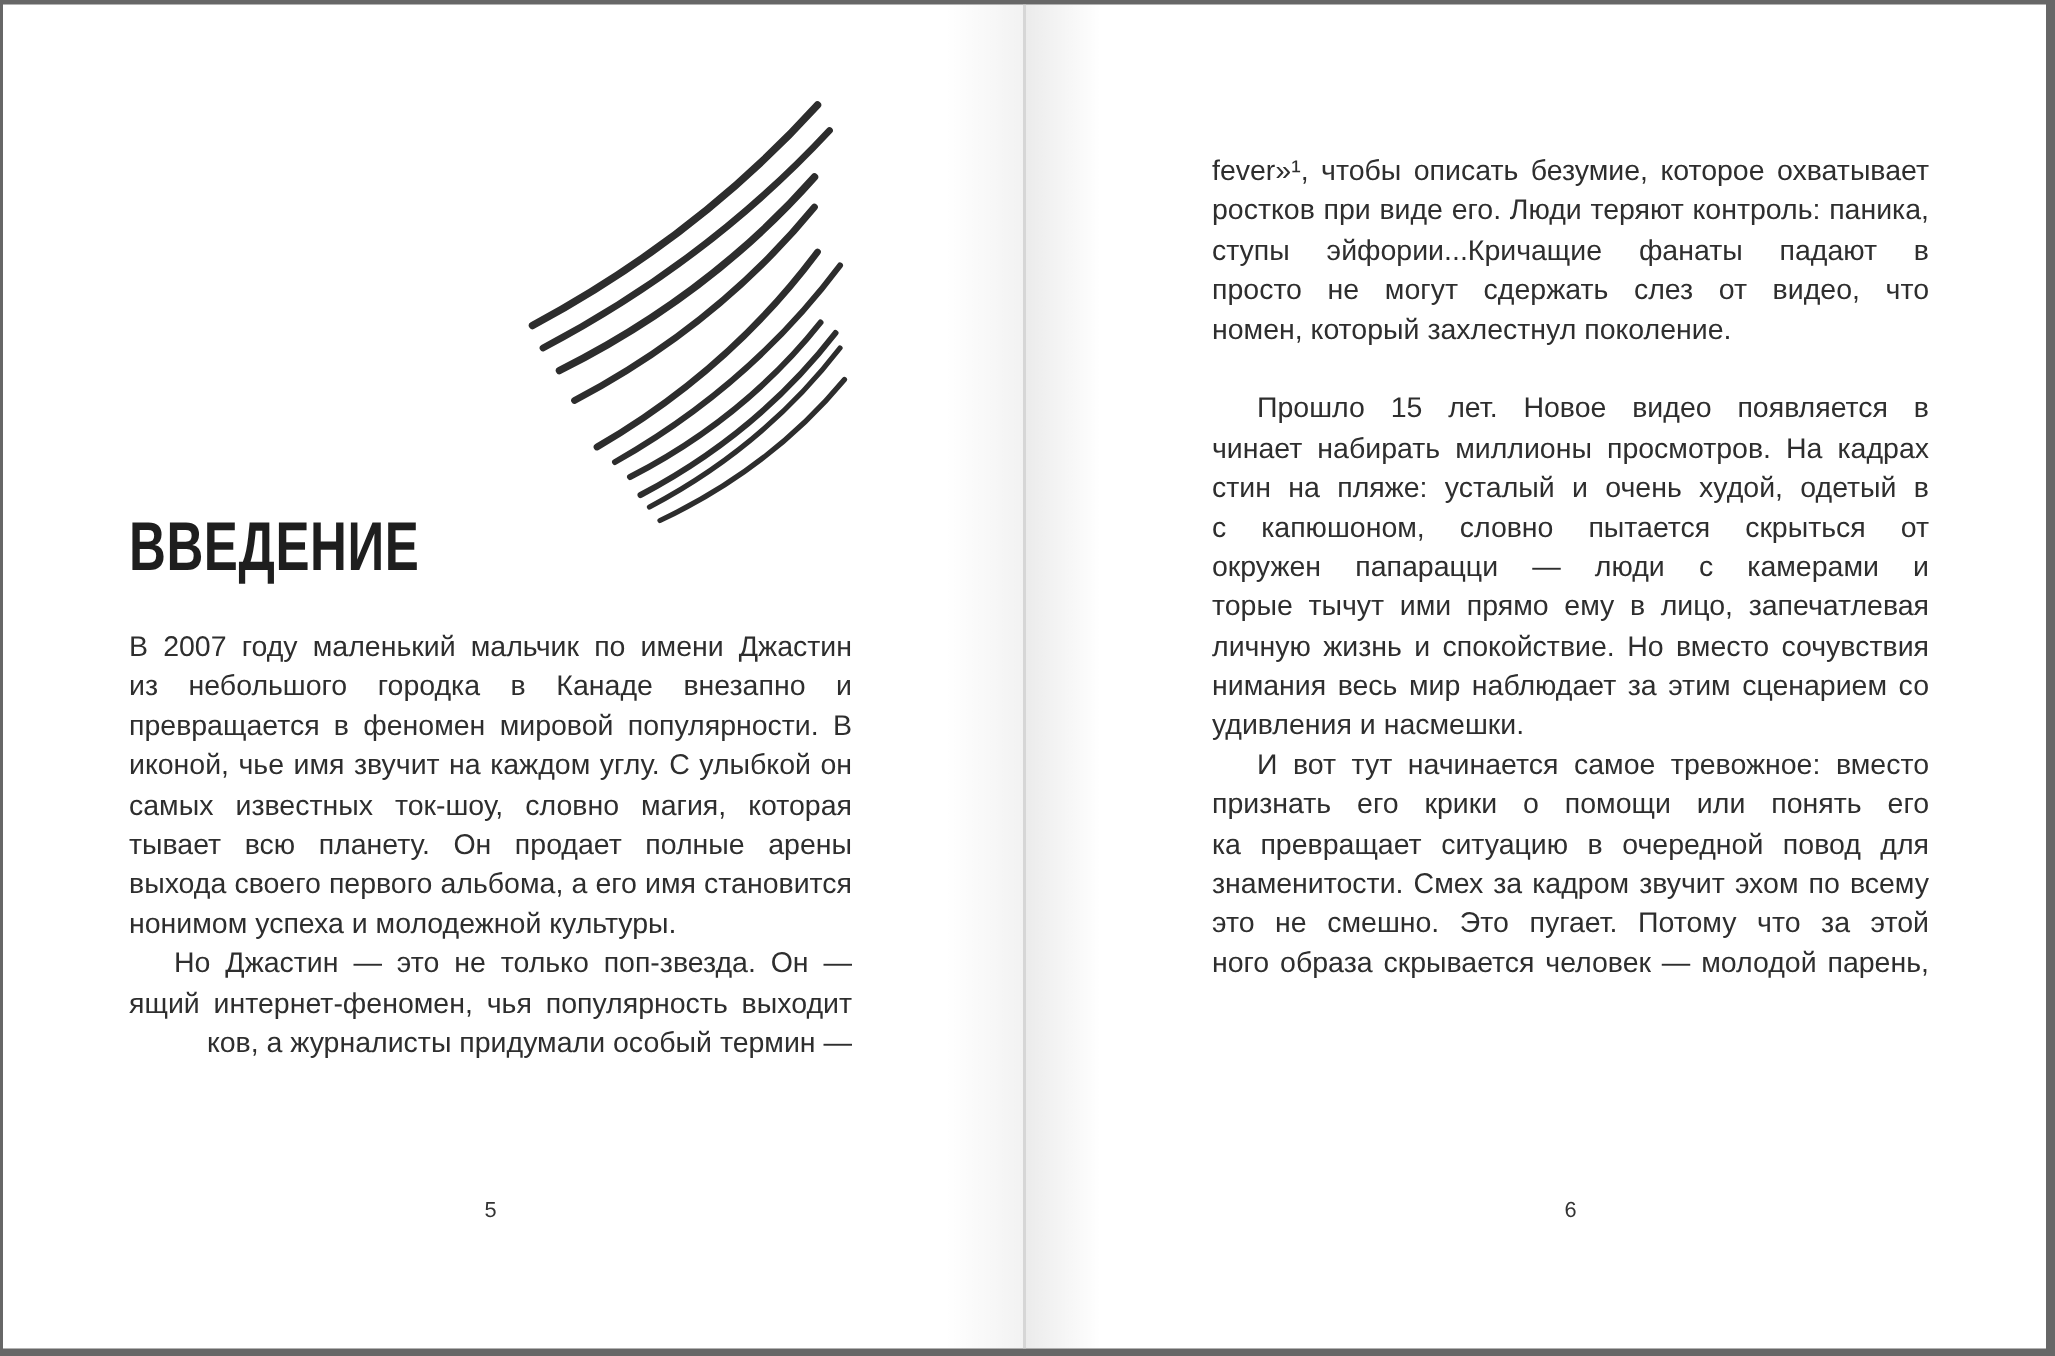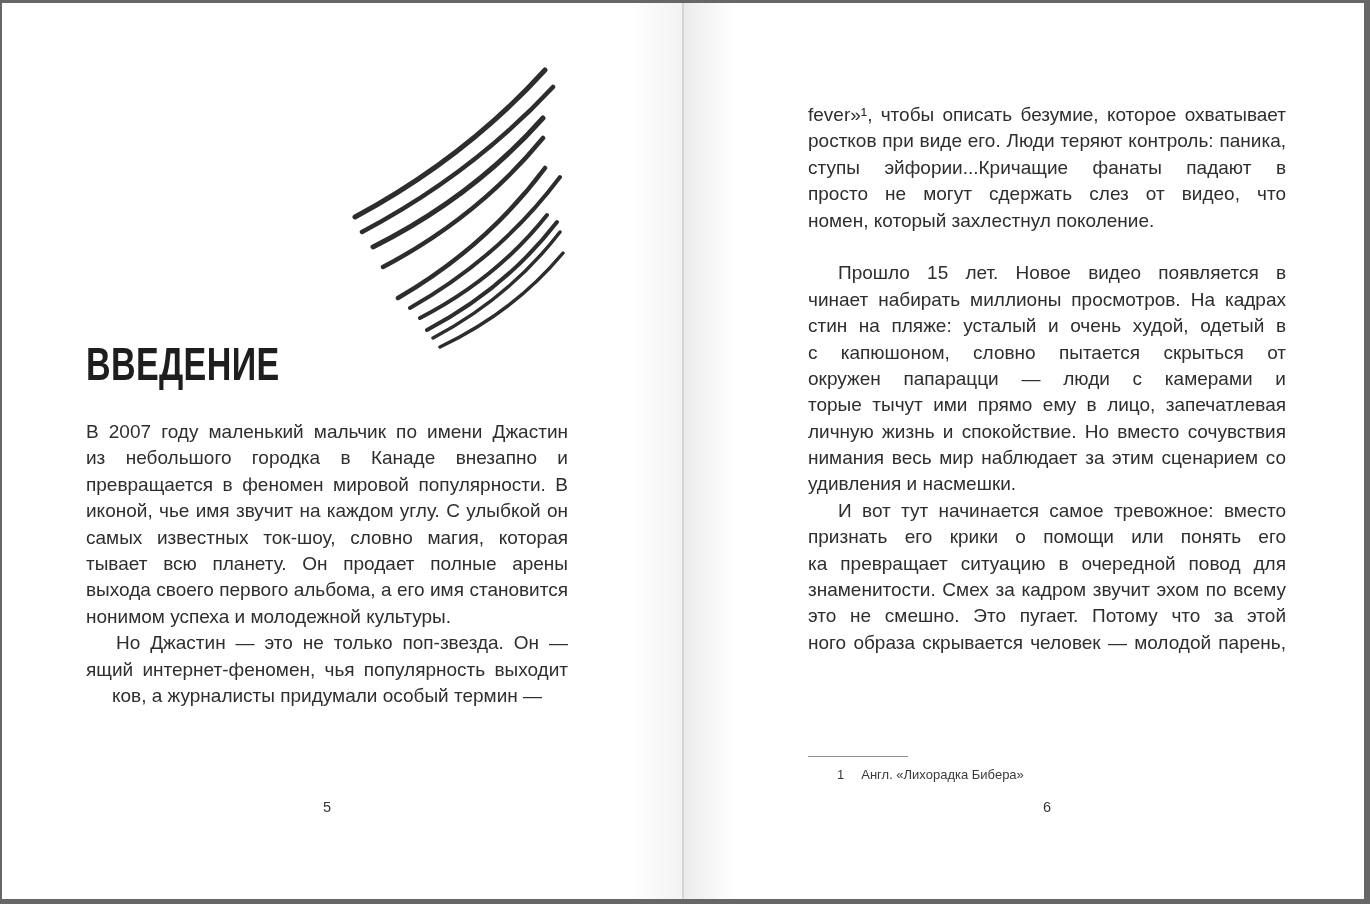--- a/index.html
+++ b/index.html
@@ -25,21 +25,21 @@
   }
 
   .body-block{position:absolute;}
   .body-left{left:84px;top:416px;width:482px;}
   .body-right{left:806px;top:99px;width:478px;}
 
   .line{
     height:26.4px;line-height:26.4px;font-size:19px;color:#2e2e2e;
     text-align:justify;text-align-last:justify;overflow:hidden;
   }
-  .line.last{text-align:center;text-align-last:left;}
+  .line.last{text-align:right;text-align-last:left;}
   .line.indent{text-indent:30px;}
   .line.blank{height:26.4px;}
 
   .footnote{position:absolute;left:806px;top:753px;width:478px;}
   .footnote-rule{width:100px;height:1px;background:#8f8f8f;margin:0 0 9px 0;}
   .footnote-text{font-size:13px;color:#3a3a3a;padding-left:29px;line-height:18px;}
   .footnote-marker{display:inline-block;margin-right:17px;}
 
   .pagenum{position:absolute;text-align:center;font-size:14.5px;color:#333;top:796px;}
   .pagenum-left{left:84px;width:482px;}
@@ -104,22 +104,16 @@
       <div class="line">нимания весь мир наблюдает за этим сценарием со смесью</div>
       <div class="line last">удивления и насмешки.</div>
       <div class="line indent">И вот тут начинается самое тревожное: вместо того чтобы</div>
       <div class="line">признать его крики о помощи или понять его усталость, публи-</div>
       <div class="line">ка превращает ситуацию в очередной повод для осуждения</div>
       <div class="line">знаменитости. Смех за кадром звучит эхом по всему миру — но</div>
       <div class="line">это не смешно. Это пугает. Потому что за этой маской публич-</div>
       <div class="line">ного образа скрывается человек — молодой парень, которому</div>
     </div>
 
-  <div class="footnote">
-    <div class="footnote-rule"></div>
-    <div class="footnote-text">
-      <span class="footnote-marker">1</span><span>Англ. «Лихорадка Бибера»</span>
-    </div>
-  </div>
 
   <div class="pagenum pagenum-right">6</div>
 
 </div>
 
 </body></html>

